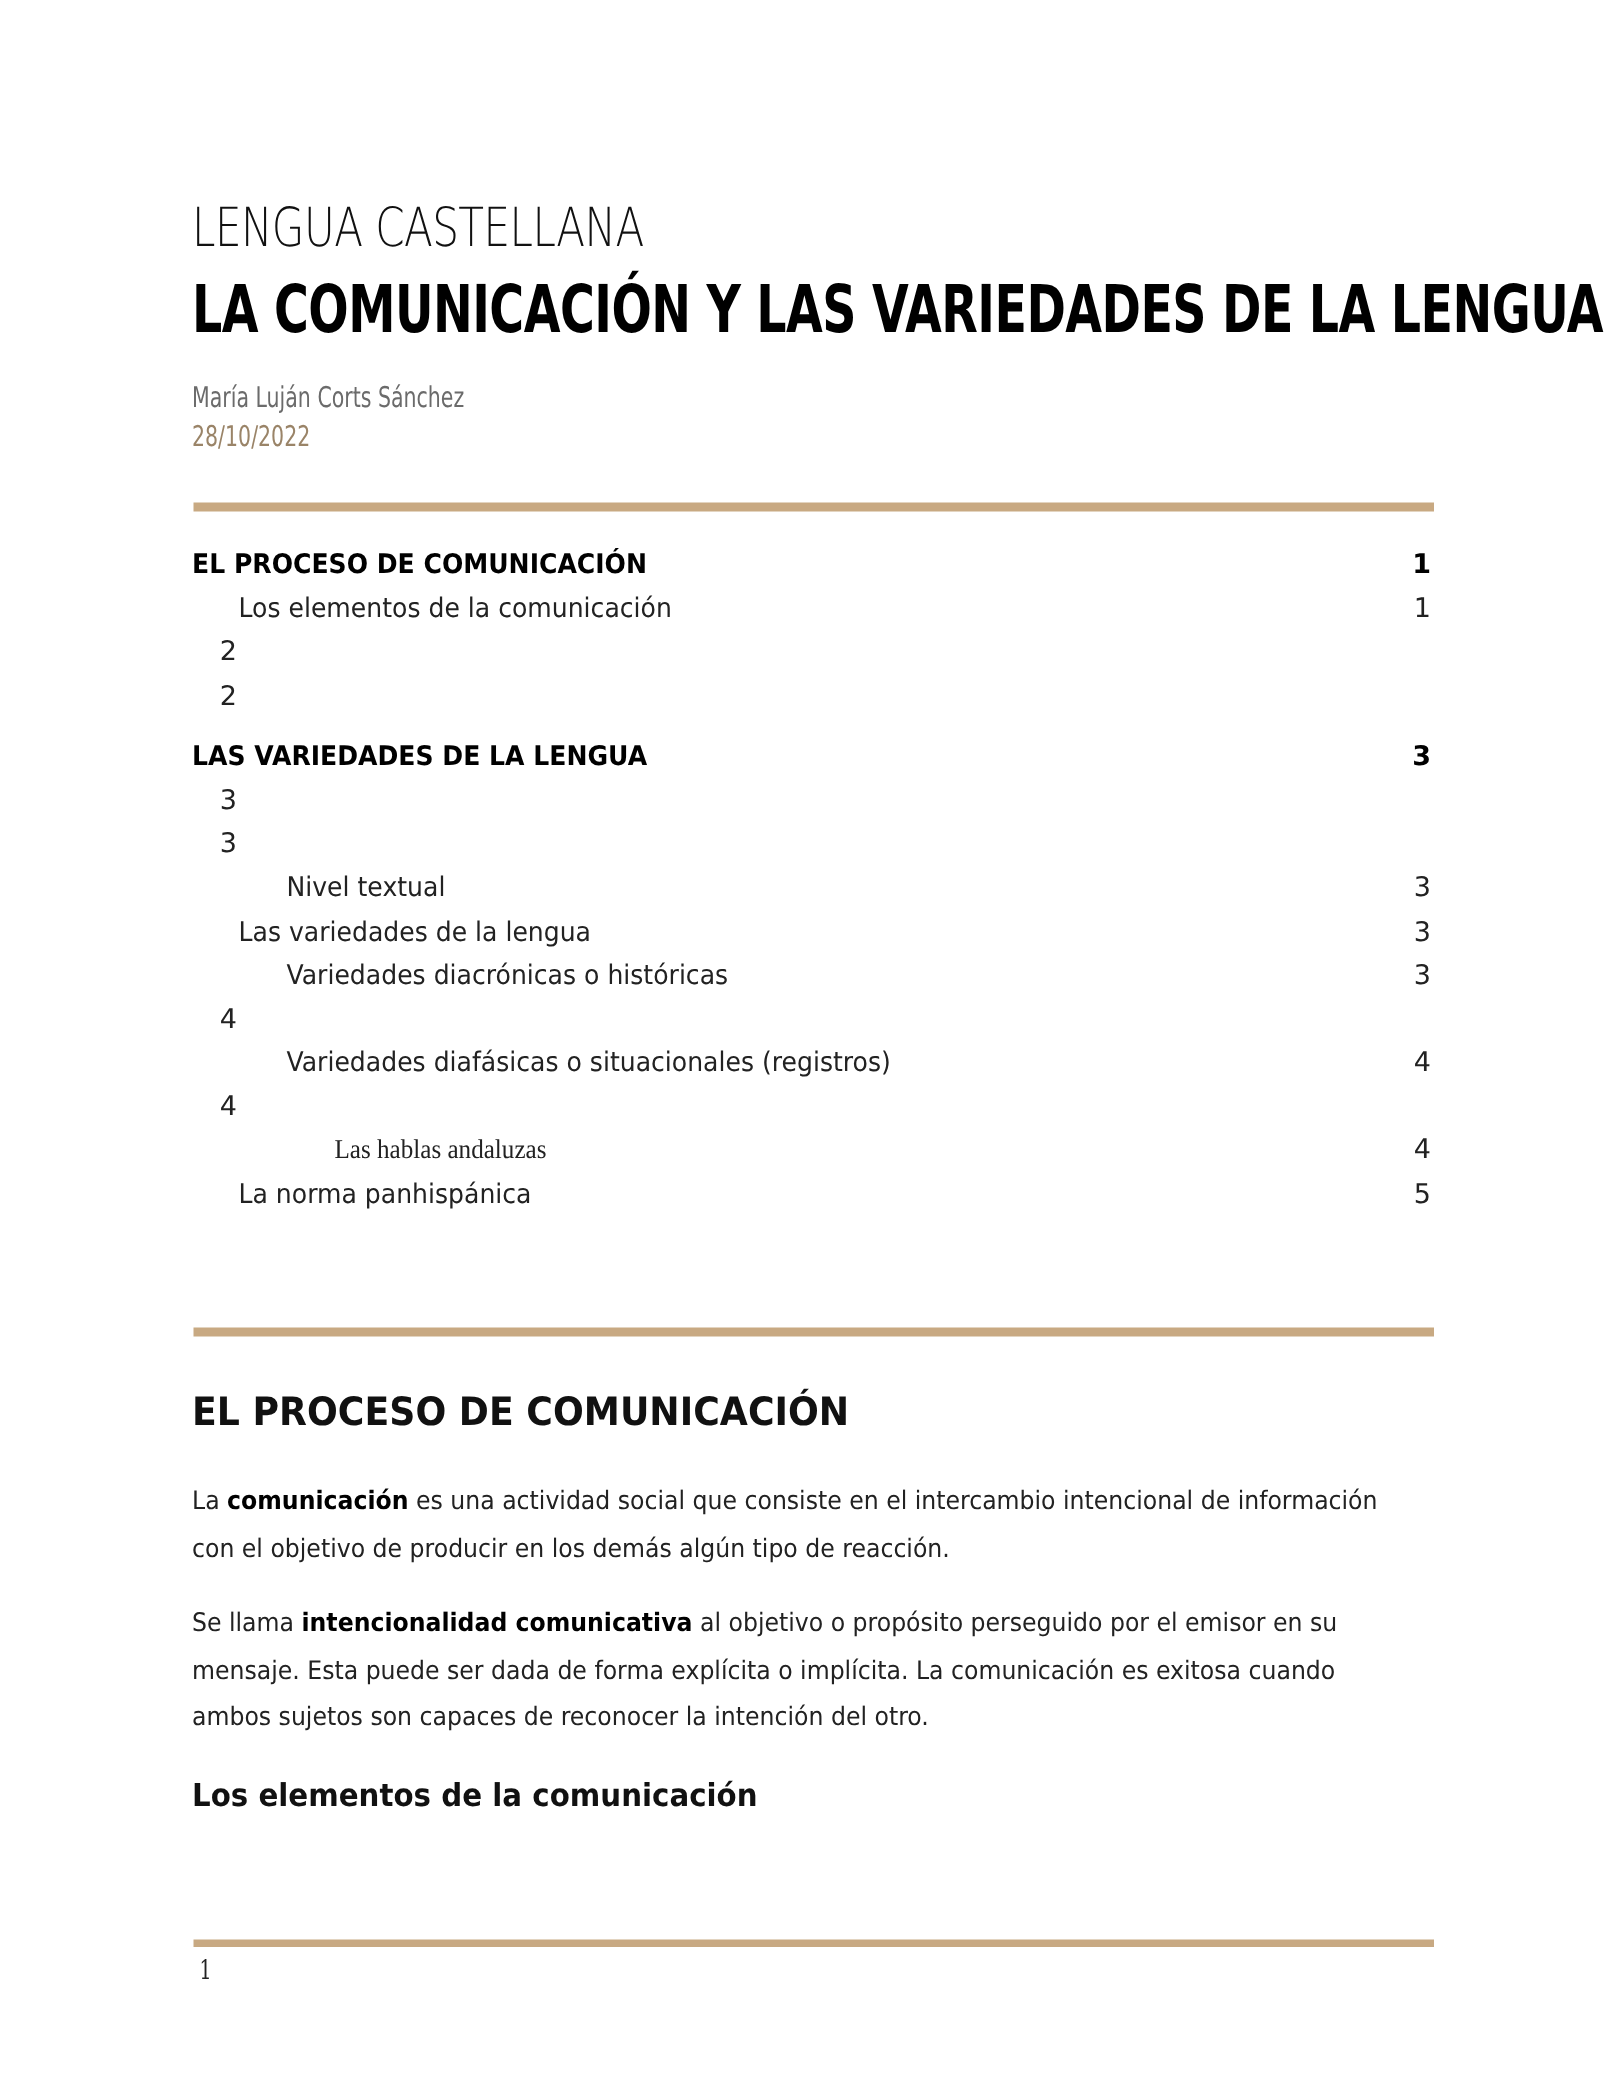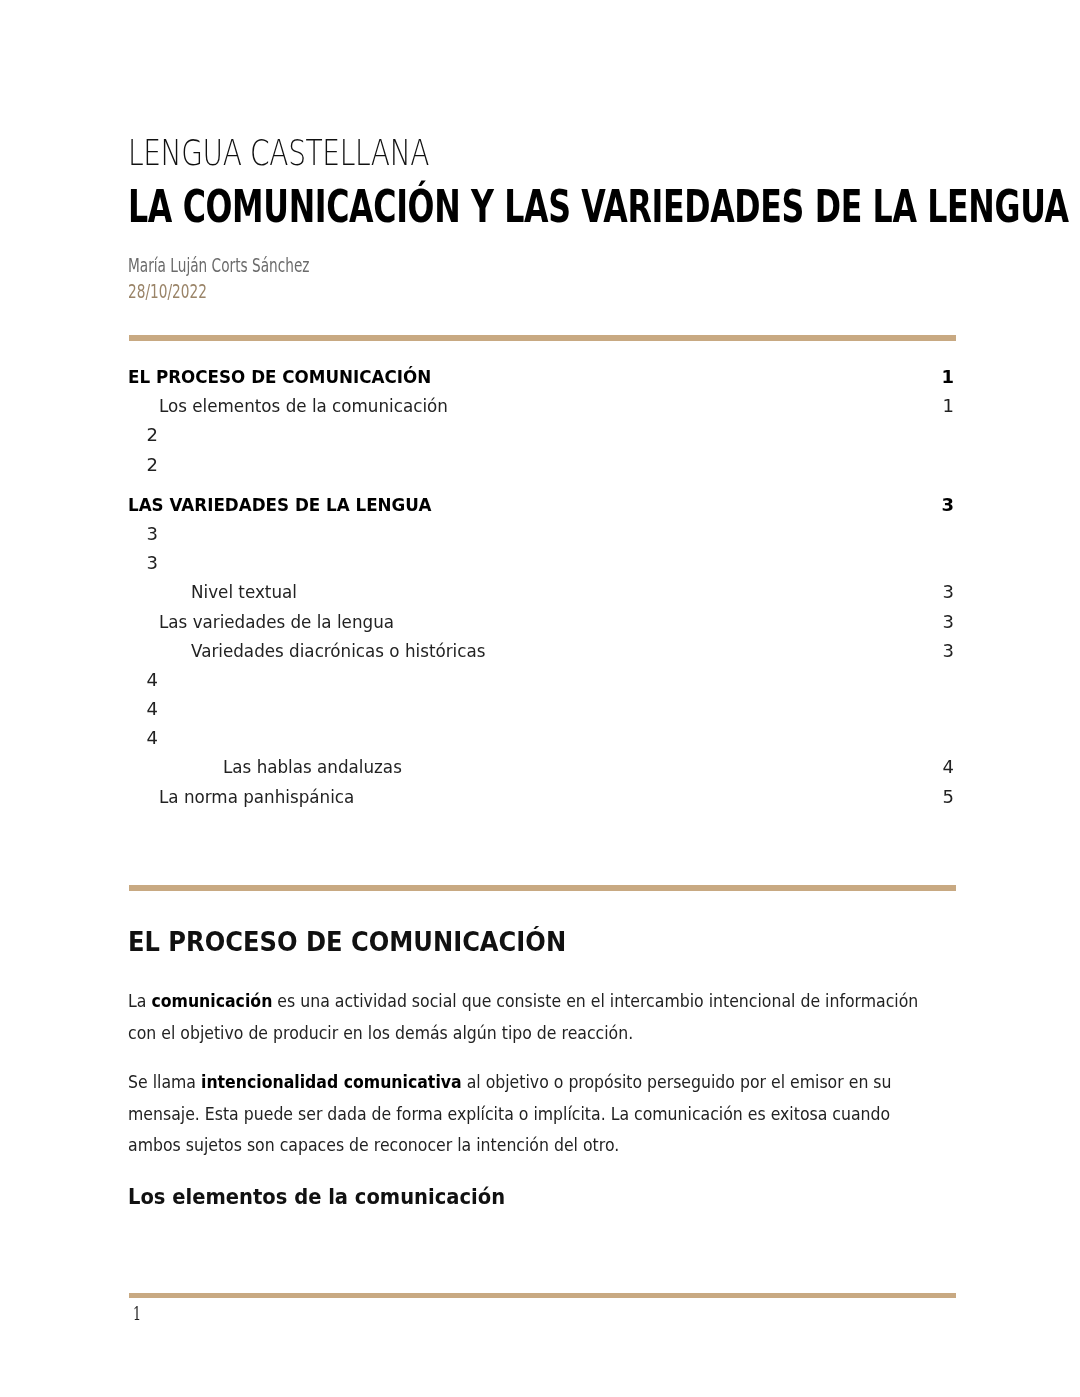--- a/index.html
+++ b/index.html
@@ -33,21 +33,21 @@
   }
   .rule { position: absolute; left: 1px; width: 827px; height: 6px; background: #c8a982; }
   .toc { position: absolute; left: 0; top: 362px; width: 826px;
          font-family: "DejaVu Sans", sans-serif; font-size: 18px; color: #222; }
   .toc-row { display: flex; justify-content: space-between; height: 29.2px; line-height: 29.2px; white-space: nowrap; }
   .toc-row .lbl { display: inline-block; }
   .toc-row.l0 { font-weight: bold; color: #000; font-size: 18px; }
   .toc-row.l0.gap { margin-top: 11px; }
   .toc-row.l1 .lbl { padding-left: 31px; }
   .toc-row.l2 .lbl { padding-left: 63px; }
-  .toc-row.l3 .lbl { padding-left: 95px; }
+  .toc-row.l3 .lbl { padding-left: 95px; font-family: Liberation Serif, serif; }
   .toc-row .pg { width: 30px; text-align: right; }
   .toc-row .lbl span { display: inline-block; transform: scaleX(0.93); transform-origin: left center; }
   .h1 {
     position: absolute; left: 0; top: 924px;
     font-family: "DejaVu Sans", sans-serif; font-weight: bold; font-size: 26px;
     transform: scaleX(0.93); transform-origin: left top;
     color: #111; white-space: nowrap; line-height: 36px;
   }
   .para {
     position: absolute; left: 0; width: 880px;
@@ -113,20 +113,21 @@
         <span class="pg">3</span>
       </div>
     <div class="toc-row l2">
         <span class="lbl"><span>Variedades diacrónicas o históricas</span></span>
         <span class="pg">3</span>
       </div>
     <div class="toc-row l2">
         <span class="pg">4</span>
       </div>
     <div class="toc-row l2">
+        <span class="lbl"><span>Variedades diafásicas o situacionales (registros)</span></span>
         <span class="pg">4</span>
       </div>
     <div class="toc-row l2">
         <span class="pg">4</span>
       </div>
     <div class="toc-row l3">
         <span class="lbl"><span>Las hablas andaluzas</span></span>
         <span class="pg">4</span>
       </div>
     <div class="toc-row l1">

